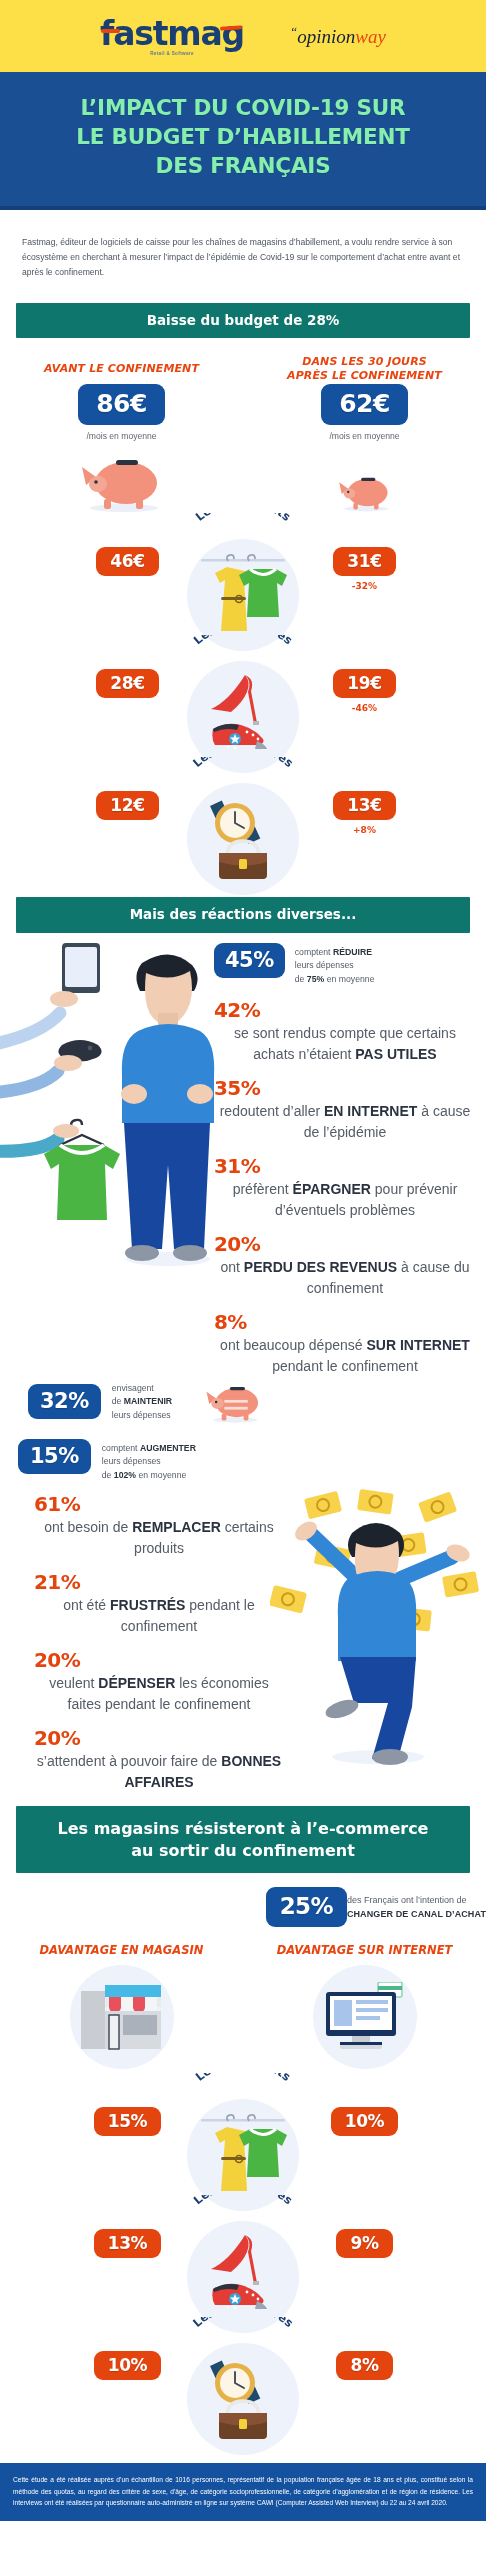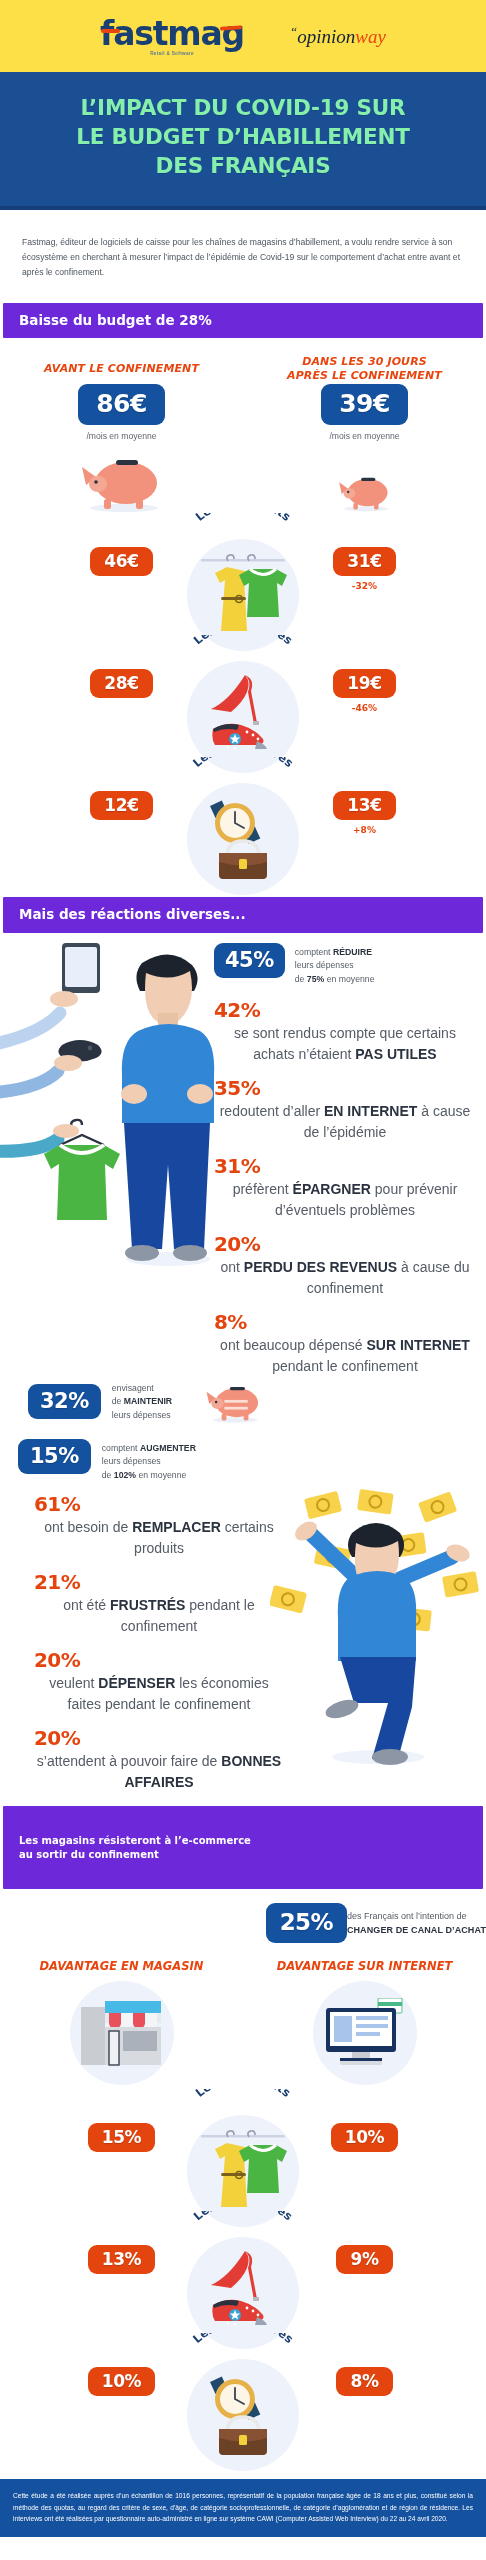--- a/index.html
+++ b/index.html
@@ -34,26 +34,26 @@
     margin:0;font-size:21.5px;line-height:1.34;font-weight:bold;
     letter-spacing:-.2px;font-family:"DejaVu Sans",sans-serif;
     text-shadow:0 1px 0 rgba(0,0,0,.12);
   }
   .hero-rule{height:4px;background:#143f79;}
 
   .intro{padding:16px 22px 14px;font-size:8.6px;line-height:1.75;color:#4d5560;text-align:left;}
 
   
   .banner{
-    background:#6d28d9;color:#fff;
+    background:#0f766e;color:#fff;text-align:center;
     padding:9px 16px;font-weight:bold;font-size:13.5px;line-height:1.3;
-    font-family:"DejaVu Sans",sans-serif;margin:0 3px;
+    font-family:"DejaVu Sans",sans-serif;margin:0 16px;
     border-radius:1px;
   }
-  .banner.tall{font-size:10px;padding:28px 16px;line-height:1.35;}
+  .banner.tall{font-size:16px;padding:12px 16px;line-height:1.35;}
 
   
   .compare{position:relative;padding:16px 0 6px;}
   .cols{display:flex;}
   .col{width:50%;text-align:center;}
   .col-head{
     color:#e8450f;font-style:italic;font-weight:bold;font-size:11px;
     line-height:1.3;letter-spacing:.1px;font-family:"DejaVu Sans",sans-serif;
     min-height:30px;display:flex;align-items:center;justify-content:center;padding:0 6px;
   }
@@ -80,21 +80,21 @@
   }
   .cat-arc{height:30px;position:relative;}
   .cat-arc svg{position:absolute;left:50%;transform:translateX(-50%);top:0;}
   .cat-bubble{
     width:112px;height:112px;border-radius:50%;background:#eef2fa;
     margin:-4px auto 0;position:relative;
   }
   .side{
     position:absolute;top:34px;width:50%;text-align:center;
   }
-  .side.left{left:0;}
+  .side.left{left:6px;}
   .side.right{right:0;}
 
   
   .reactions{position:relative;padding:14px 0 6px;min-height:420px;}
   .stat-list{position:absolute;right:0;top:10px;width:262px;padding-right:10px;}
   .stat{margin-bottom:13px;}
   .stat .num{
     color:#e4440e;font-weight:bold;font-size:20px;line-height:1.05;
     font-family:"DejaVu Sans",sans-serif;letter-spacing:-.6px;
   }
@@ -187,21 +187,21 @@
             <circle cx="22" cy="31" r="1.8" fill="#2b3340"></circle>
             <rect x="30" y="48" width="7" height="10" rx="2.5" fill="#f2917c"></rect>
             <rect x="62" y="48" width="7" height="10" rx="2.5" fill="#f2917c"></rect>
           </svg>
         </div>
       </div>
       <div class="col">
         <div class="col-head">
           <span><span>DANS LES 30 JOURS</span><br><span>APRÈS LE CONFINEMENT</span></span>
         </div>
-        <div><span class="chip blue big">39€</span></div>
+        <div><span class="chip blue big">62€</span></div>
         <div class="permois">/mois en moyenne</div>
         <div class="piggy-wrap small">
           <svg width="62" height="42" viewBox="0 0 96 62">
             <ellipse cx="50" cy="57" rx="34" ry="4" fill="#eaeff8"></ellipse>
             <ellipse cx="52" cy="32" rx="31" ry="21" fill="#f2917c"></ellipse>
             <path d="M22 26 L8 16 L12 34 Z" fill="#f2917c"></path>
             <rect x="42" y="9" width="22" height="5" rx="2.5" fill="#2b3340"></rect>
             <ellipse cx="24" cy="33" rx="9" ry="8" fill="#f4a893"></ellipse>
             <circle cx="22" cy="31" r="1.8" fill="#2b3340"></circle>
             <rect x="30" y="48" width="7" height="10" rx="2.5" fill="#f2917c"></rect>

